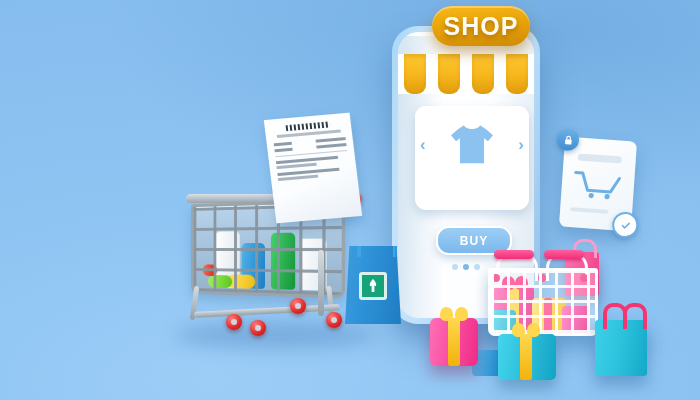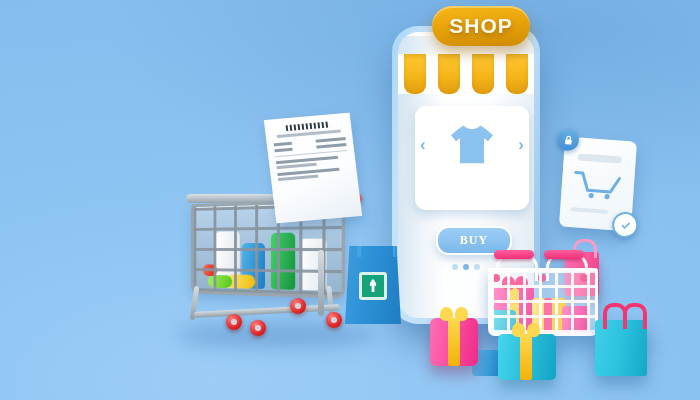--- a/index.html
+++ b/index.html
@@ -31,38 +31,38 @@
   .awn-stripes i{flex:1;margin:0 6px;border-radius:0 0 9px 9px;display:block;
     background:linear-gradient(180deg,#ffc832 0%,#f6b61b 55%,#e09c0c 100%);
     box-shadow:0 3px 4px rgba(180,130,10,.35) inset;}
   .awn-top{position:absolute;left:0;top:-8px;width:100%;height:12px;
     background:linear-gradient(180deg,#f2f6fa,#ffffff);}
   
   .shop-sign{position:absolute;left:432px;top:6px;width:98px;height:40px;border-radius:20px;
     background:linear-gradient(175deg,#f8b81b 0%,#e8a309 48%,#cf8b04 100%);
     box-shadow:0 7px 13px rgba(150,100,10,.45), 0 2px 0 rgba(255,255,255,.35) inset;
     display:flex;align-items:center;justify-content:center;z-index:6;}
-  .shop-sign span{font-size:21px;font-weight:bold;letter-spacing:1px;color:#fffaf0;
+  .shop-sign span{font-size:25px;font-weight:bold;letter-spacing:1px;color:#fffaf0;
     text-shadow:0 2px 0 #c98707, 0 3px 5px rgba(120,80,0,.45);}
   
   .prod-card{position:absolute;left:17px;top:74px;width:114px;height:104px;border-radius:11px;
     background:#ffffff;box-shadow:0 5px 11px rgba(90,140,185,.30);overflow:hidden;}
   .open-bar{height:27px;background:linear-gradient(180deg,#8cc2ef,#6fb0e6);
     display:flex;align-items:center;justify-content:center;}
   .open-bar span{color:#ffffff;font-size:13px;font-weight:bold;letter-spacing:.6px;}
   .prod-stage{position:relative;height:77px;background:#fff;}
   .tshirt{position:absolute;left:50%;top:50%;transform:translate(-50%,-52%);width:46px;height:42px;}
   .arrow{position:absolute;top:50%;transform:translateY(-50%);color:#7db8e8;font-size:17px;font-weight:bold;}
   .arrow.l{left:5px;} .arrow.r{right:5px;}
   
   .buy-btn{position:absolute;left:38px;top:194px;width:72px;height:25px;border-radius:13px;
     background:linear-gradient(180deg,#9ccef5,#7bb8ec);border:2px solid #ffffff;
     box-shadow:0 4px 8px rgba(90,140,190,.35), 0 0 7px rgba(255,255,255,.9);
     display:flex;align-items:center;justify-content:center;}
-  .buy-btn span{color:#ffffff;font-size:12px;font-weight:bold;letter-spacing:1px;font-family:Liberation Serif, serif;}
+  .buy-btn span{color:#ffffff;font-size:12px;font-weight:bold;letter-spacing:1px;}
   .dot-row{position:absolute;left:0;top:232px;width:100%;display:flex;justify-content:center;gap:5px;}
   .dot-row i{width:6px;height:6px;border-radius:50%;background:#bfddf4;display:block;}
   .dot-row i.on{background:#7db8e8;}
 
   
   .receipt{position:absolute;left:270px;top:116px;width:86px;height:104px;
     background:linear-gradient(160deg,#ffffff 0%,#fbfdff 60%,#e8eff6 100%);
     transform:rotate(-7deg) skewY(2deg);
     box-shadow:2px 6px 12px rgba(60,110,160,.35);z-index:5;padding:7px 7px 0 7px;box-sizing:border-box;}
   .rc-logo{height:6px;width:44px;margin:0 auto 3px;border-radius:1px;

